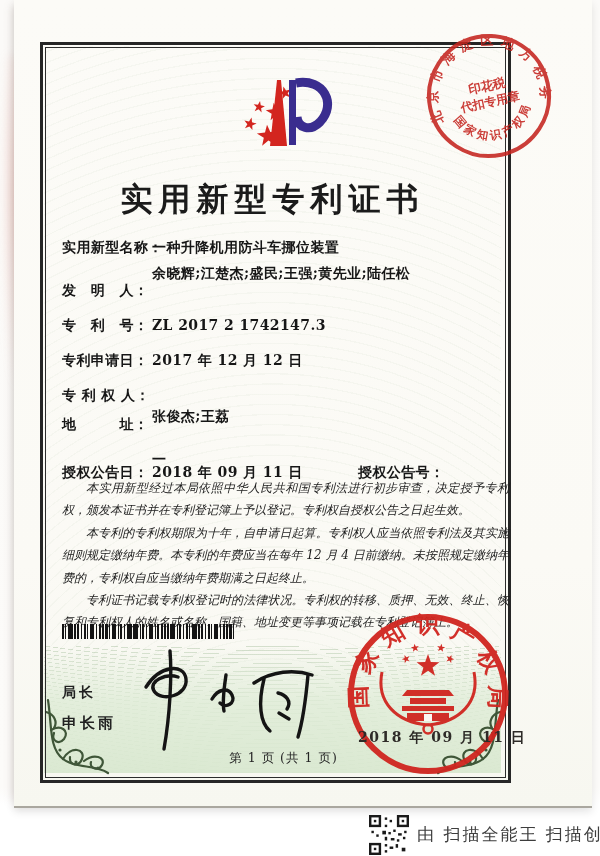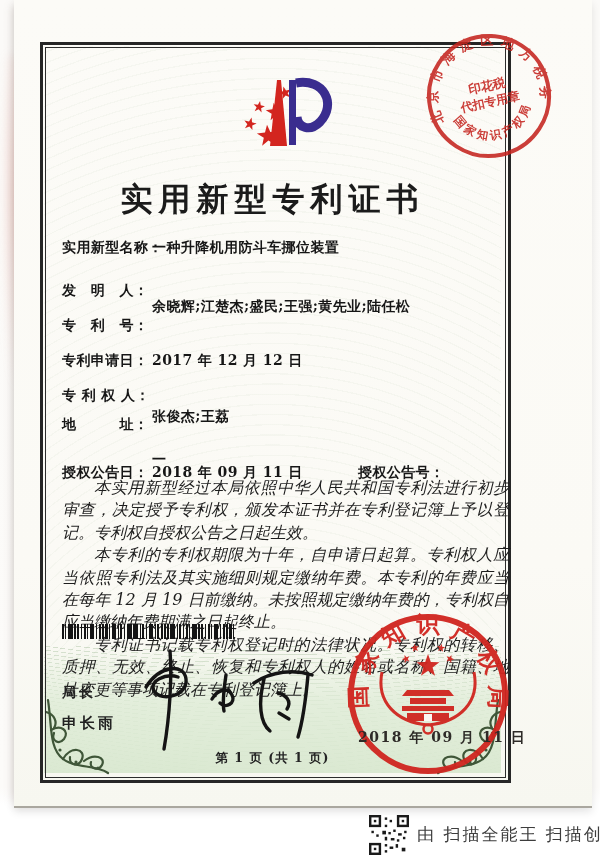--- a/index.html
+++ b/index.html
@@ -36,36 +36,36 @@
   .cert-number{position:absolute;left:46px;top:70px;z-index:4;
     font-size:13.5px;font-weight:700;letter-spacing:3px;color:#262626;}
   .logo{position:absolute;left:226px;top:66px;z-index:4;}
   .tax-stamp{position:absolute;left:405px;top:26px;z-index:6;transform:rotate(-12deg);opacity:.88;}
   .title{position:absolute;left:26px;top:162px;width:465px;z-index:4;text-align:center;
     font-size:32px;font-weight:700;letter-spacing:6px;color:#1b1b1b;margin-top:16px;}
   .field{position:absolute;z-index:4;font-size:14px;font-weight:700;color:#161616;letter-spacing:.4px;white-space:nowrap;}
   .flabel{left:48px;}
   .fvalue{left:138px;}
   .paras{position:absolute;left:48px;top:477px;width:447px;z-index:4;
-    font-size:16px;line-height:22.4px;font-style:italic;color:#1d1d1d;text-align:justify;}
+    font-size:12px;line-height:22.4px;font-style:italic;color:#1d1d1d;text-align:justify;}
   .paras p{margin:0;text-indent:2em;}
   .barcode{position:absolute;left:48px;top:624px;width:172px;height:15px;z-index:4;
     background-image:
       repeating-linear-gradient(90deg,#141414 0 1.3px, rgba(0,0,0,0) 1.3px 3.1px),
       repeating-linear-gradient(90deg,#141414 0 2px, rgba(0,0,0,0) 2px 7.3px);}
   .director-title{position:absolute;left:48px;top:684px;z-index:5;
     font-family:"DejaVu Sans", sans-serif;font-size:14px;font-weight:700;letter-spacing:3px;color:#222;}
   .director-name{position:absolute;left:48px;top:714px;z-index:5;
     font-family:Liberation Mono, monospace;font-size:15px;font-weight:700;letter-spacing:3px;color:#222;text-align:center;}
   .signature{position:absolute;left:112px;top:645px;z-index:5;}
   .official-seal{position:absolute;left:330px;top:610px;z-index:6;opacity:.95;}
   .seal-date{position:absolute;left:344px;top:729px;z-index:7;
     font-size:14px;font-weight:700;letter-spacing:1.5px;color:#2e2b28;white-space:nowrap;}
   .footer-page{position:absolute;left:26px;top:750px;width:465px;z-index:5;text-align:center;
-    font-size:12.5px;font-weight:700;letter-spacing:1px;color:#242424;}
+    font-size:12.5px;font-weight:400;letter-spacing:1px;color:#242424;padding-left:11px;}
   .qr{position:absolute;left:369px;top:815px;z-index:8;}
   .credit{position:absolute;left:417px;top:823px;z-index:8;
     font-size:17px;color:#3d3d3d;letter-spacing:2px;white-space:nowrap;}
 </style>
 </head>
 <body>
 
 <div class="photo">
   <div class="leak"></div>
 
@@ -136,40 +136,41 @@
       <text x="70" y="64" text-anchor="middle" font-size="12.5" font-weight="700" fill="#c5251f">印花税</text>
       <text x="70" y="80" text-anchor="middle" font-size="12" font-weight="700" fill="#c5251f">代扣专用章</text>
     </svg>
 
     <div class="title">实用新型专利证书</div>
 
     <span class="field flabel" style="top:239px">实用新型名称：</span>
     <span class="field fvalue" style="top:239px">一种升降机用防斗车挪位装置</span>
 
     <span class="field flabel" style="top:282px">发　明　人：</span>
-    <span class="field fvalue" style="top:298px">余晓辉;江楚杰;盛民;王强;黄先业;陆任松</span>
+    <span class="field fvalue" style="top:265px">余晓辉;江楚杰;盛民;王强;黄先业;陆任松</span>
 
     <span class="field flabel" style="top:317px">专　利　号：</span>
+    <span class="field fvalue" style="top:317px">ZL 2017 2 1742147.3</span>
 
     <span class="field flabel" style="top:352px">专利申请日：</span>
     <span class="field fvalue" style="top:352px">2017 年 12 月 12 日</span>
 
     <span class="field flabel" style="top:387px">专 利 权 人：</span>
     <span class="field fvalue" style="top:408px">张俊杰;王荔</span>
 
     <span class="field flabel" style="top:416px">地　　　址：</span>
     <span class="field fvalue" style="top:451px">一</span>
 
     <span class="field flabel" style="top:464px">授权公告日：</span>
     <span class="field fvalue" style="top:464px">2018 年 09 月 11 日</span>
     <span class="field" style="left:344px;top:464px">授权公告号：</span>
 
     <div class="paras">
       <p>本实用新型经过本局依照中华人民共和国专利法进行初步审查，决定授予专利权，颁发本证书并在专利登记簿上予以登记。专利权自授权公告之日起生效。</p>
-      <p>本专利的专利权期限为十年，自申请日起算。专利权人应当依照专利法及其实施细则规定缴纳年费。本专利的年费应当在每年 12 月 19 日前缴纳。未按照规定缴纳年费的，专利权自应当缴纳年费期满之日起终止。</p>
+      <p>本专利的专利权期限为十年，自申请日起算。专利权人应当依照专利法及其实施细则规定缴纳年费。本专利的年费应当在每年 12 月 4 日前缴纳。未按照规定缴纳年费的，专利权自应当缴纳年费期满之日起终止。</p>
       <p>专利证书记载专利权登记时的法律状况。专利权的转移、质押、无效、终止、恢复和专利权人的姓名或名称、国籍、地址变更等事项记载在专利登记簿上。</p>
     </div>
 
     <div class="barcode"></div>
 
     <div class="director-title">局长</div>
     <div class="director-name">申长雨</div>
 
     <svg class="signature" width="220" height="110" viewBox="0 0 220 110">
       <g stroke="#141414" stroke-width="3.4" fill="none" stroke-linecap="round">

